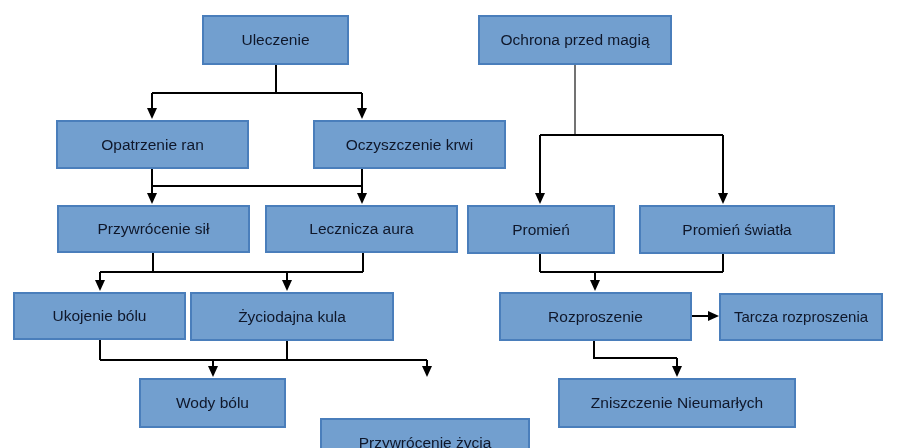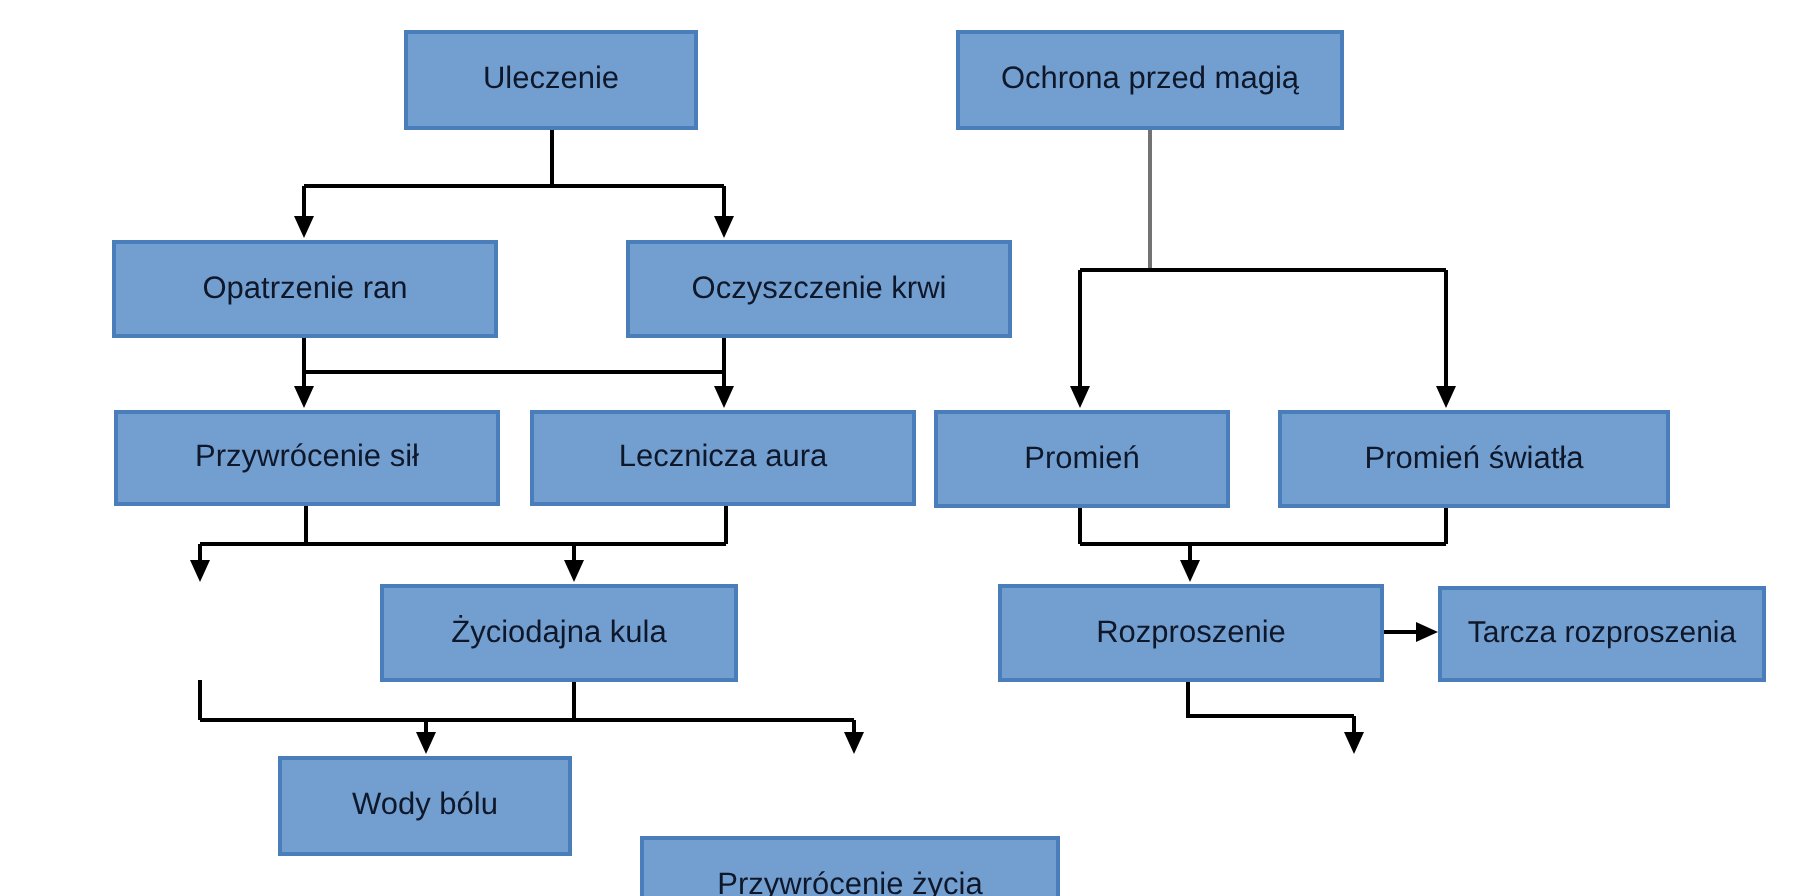--- a/index.html
+++ b/index.html
@@ -22,21 +22,21 @@
   
   #n-uleczenie            {left:202px;top:15px; width:147px;height:50px;}
   #n-ochrona              {left:478px;top:15px; width:194px;height:50px;}
   #n-opatrzenie           {left:56px; top:120px;width:193px;height:49px;text-align:center;}
   #n-oczyszczenie         {left:265px;top:120px;width:193px;height:49px;margin-left:48px;}
   #n-przywrocenie-sil     {left:57px; top:205px;width:193px;height:48px;}
   #n-lecznicza            {left:265px;top:205px;width:193px;height:48px;}
   #n-powrot               {left:467px;top:205px;width:148px;height:49px;}
   #n-promien              {left:624px;top:205px;width:196px;height:49px;margin-left:15px;}
   #n-ukojenie             {left:13px; top:292px;width:173px;height:48px;}
-  #n-zyciodajna           {left:190px;top:292px;width:179px;height:49px;}
+  #n-zyciodajna           {left:190px;top:292px;width:204px;height:49px;}
   #n-rozproszenie         {left:499px;top:292px;width:193px;height:49px;}
   #n-tarcza               {left:719px;top:293px;width:164px;height:48px;font-size:15px;}
   #n-wody                 {left:139px;top:378px;width:147px;height:50px;}
   #n-przywrocenie-zycia   {left:320px;top:378px;width:210px;height:49px;margin-top:40px;}
   #n-zniszczenie          {left:558px;top:378px;width:238px;height:50px;}
 </style>
 </head>
 <body>
 
 <div class="stage">
@@ -96,19 +96,21 @@
   </svg>
 
   <div class="node" id="n-uleczenie">Uleczenie</div>
   <div class="node" id="n-ochrona">Ochrona przed magią</div>
   <div class="node" id="n-opatrzenie">Opatrzenie ran</div>
   <div class="node" id="n-oczyszczenie">Oczyszczenie krwi</div>
   <div class="node" id="n-przywrocenie-sil">Przywrócenie sił</div>
   <div class="node" id="n-lecznicza">Lecznicza aura</div>
   <div class="node" id="n-powrot">Promień</div>
   <div class="node" id="n-promien">Promień światła</div>
+  <div class="node" id="n-ukojenie">Ukojenie bólu</div>
   <div class="node" id="n-zyciodajna">Życiodajna kula</div>
   <div class="node" id="n-rozproszenie">Rozproszenie</div>
   <div class="node" id="n-tarcza">Tarcza rozproszenia</div>
   <div class="node" id="n-wody">Wody bólu</div>
   <div class="node" id="n-przywrocenie-zycia">Przywrócenie życia</div>
+  <div class="node" id="n-zniszczenie">Zniszczenie Nieumarłych</div>
 
 </div>
 
 </body></html>

